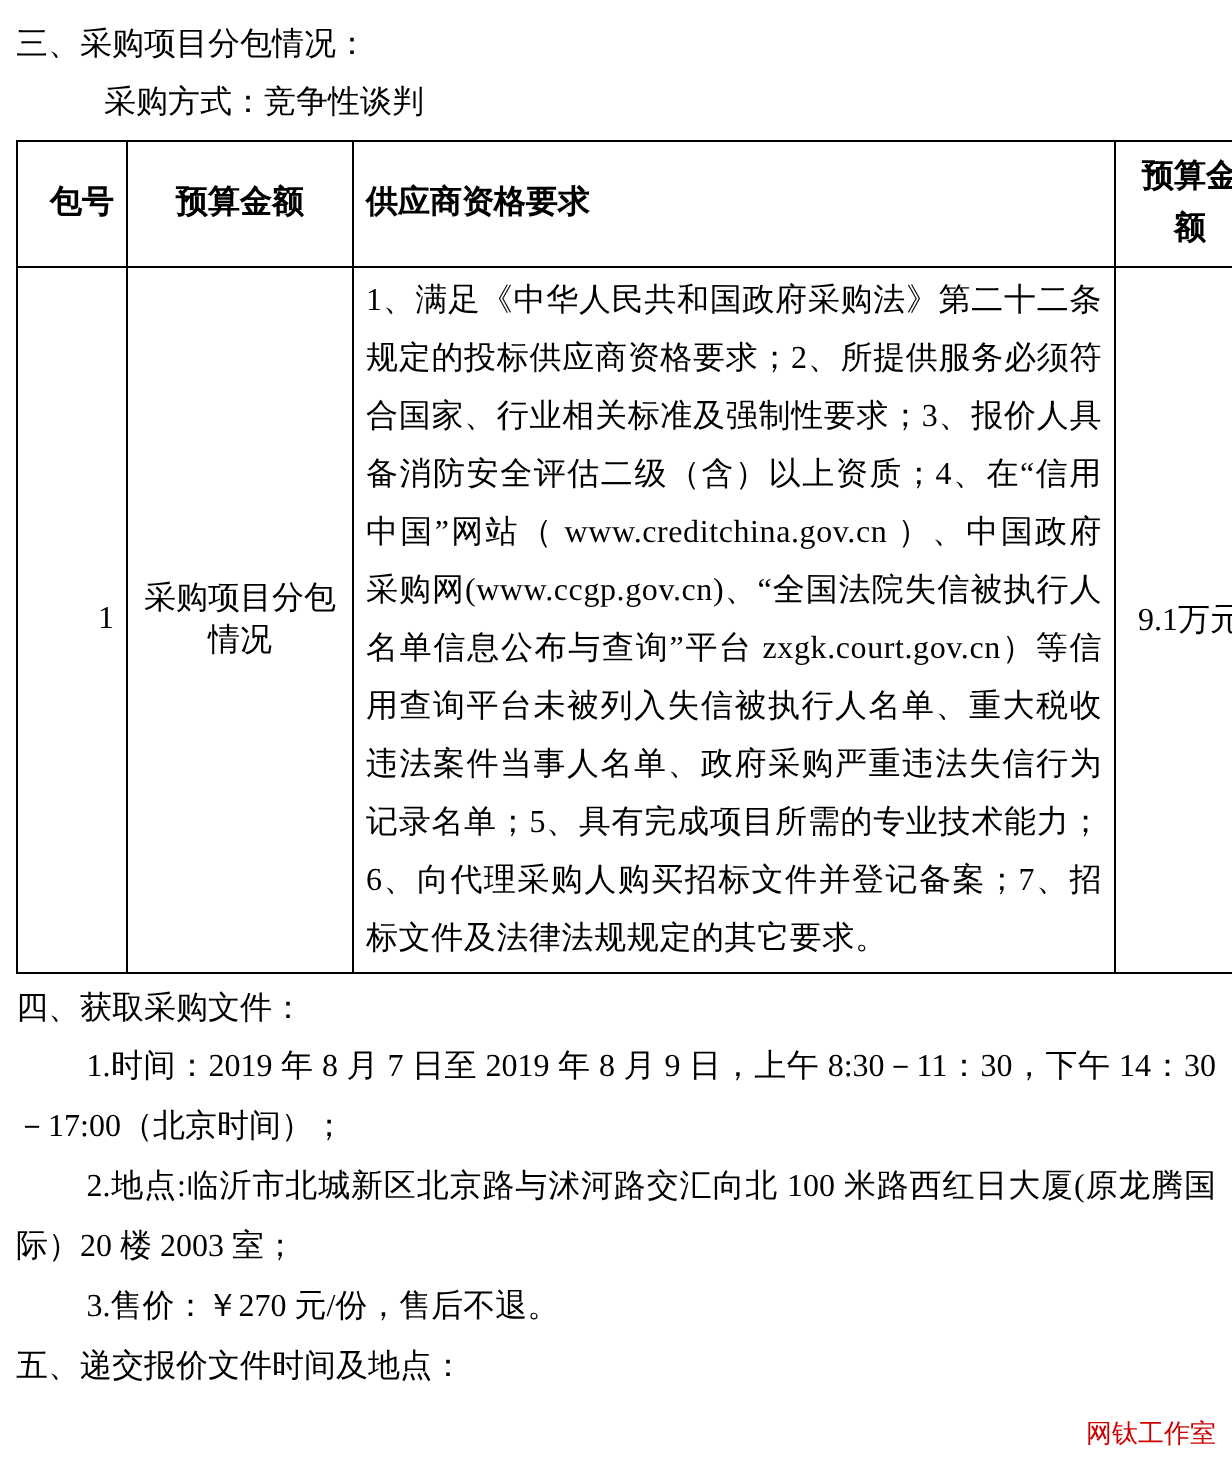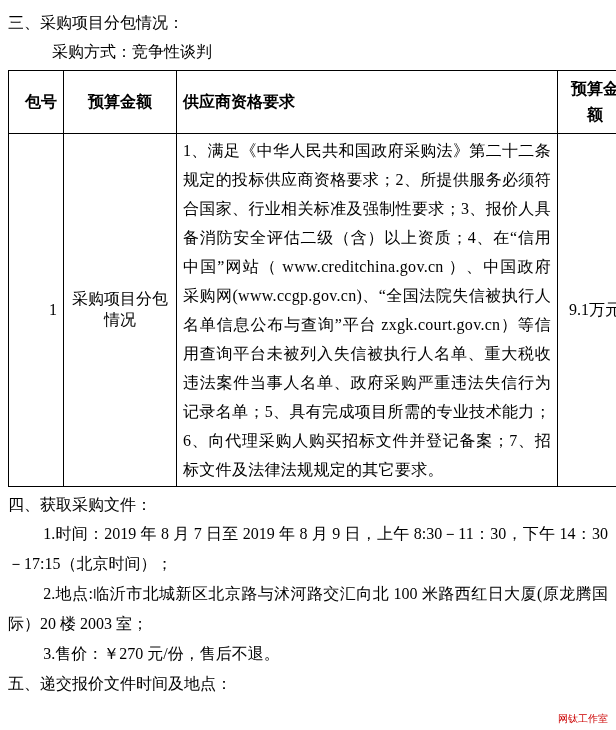--- a/index.html
+++ b/index.html
@@ -59,21 +59,21 @@
   thead th {
     height: 58px;
     font-weight: bold;
     line-height: 26px;
   }
   tbody td { height: 325px; }
   .watermark {
     position: absolute;
     right: 0px;
     bottom: 4px;
-    font-size: 10px;
+    font-size: 13px;
     white-space: nowrap;
   }
 </style>
 </head>
 <body>
 
 <div class="doc">
 
   <p class="line">三、采购项目分包情况：</p>
   <p class="line indent1">采购方式：竞争性谈判</p>
@@ -91,20 +91,20 @@
       <tr>
         <td class="col-pkg">1</td>
         <td class="col-content">采购项目分包情况</td>
         <td class="col-qual">1、满足《中华人民共和国政府采购法》第二十二条规定的投标供应商资格要求；2、所提供服务必须符合国家、行业相关标准及强制性要求；3、报价人具备消防安全评估二级（含）以上资质；4、在“信用中国”网站（ www.creditchina.gov.cn ）、中国政府采购网(www.ccgp.gov.cn)、“全国法院失信被执行人名单信息公布与查询”平台 zxgk.court.gov.cn）等信用查询平台未被列入失信被执行人名单、重大税收违法案件当事人名单、政府采购严重违法失信行为记录名单；5、具有完成项目所需的专业技术能力；6、向代理采购人购买招标文件并登记备案；7、招标文件及法律法规规定的其它要求。</td>
         <td class="col-budget">9.1万元</td>
       </tr>
     </tbody>
   </table>
 
   <p class="line">四、获取采购文件：</p>
-  <p class="para">1.时间：2019 年 8 月 7 日至 2019 年 8 月 9 日，上午 8:30－11：30，下午 14：30－17:15（北京时间）；</p>
+  <p class="para">1.时间：2019 年 8 月 7 日至 2019 年 8 月 9 日，上午 8:30－11：30，下午 14：30－17:00（北京时间）；</p>
   <p class="para">2.地点:临沂市北城新区北京路与沭河路交汇向北 100 米路西红日大厦(原龙腾国际）20 楼 2003 室；</p>
   <p class="para">3.售价：￥270 元/份，售后不退。</p>
   <p class="line">五、递交报价文件时间及地点：</p>
 
   <div class="watermark" style="color:#cc0000;">网钛工作室</div>
 
 </div>
 
 </body></html>

